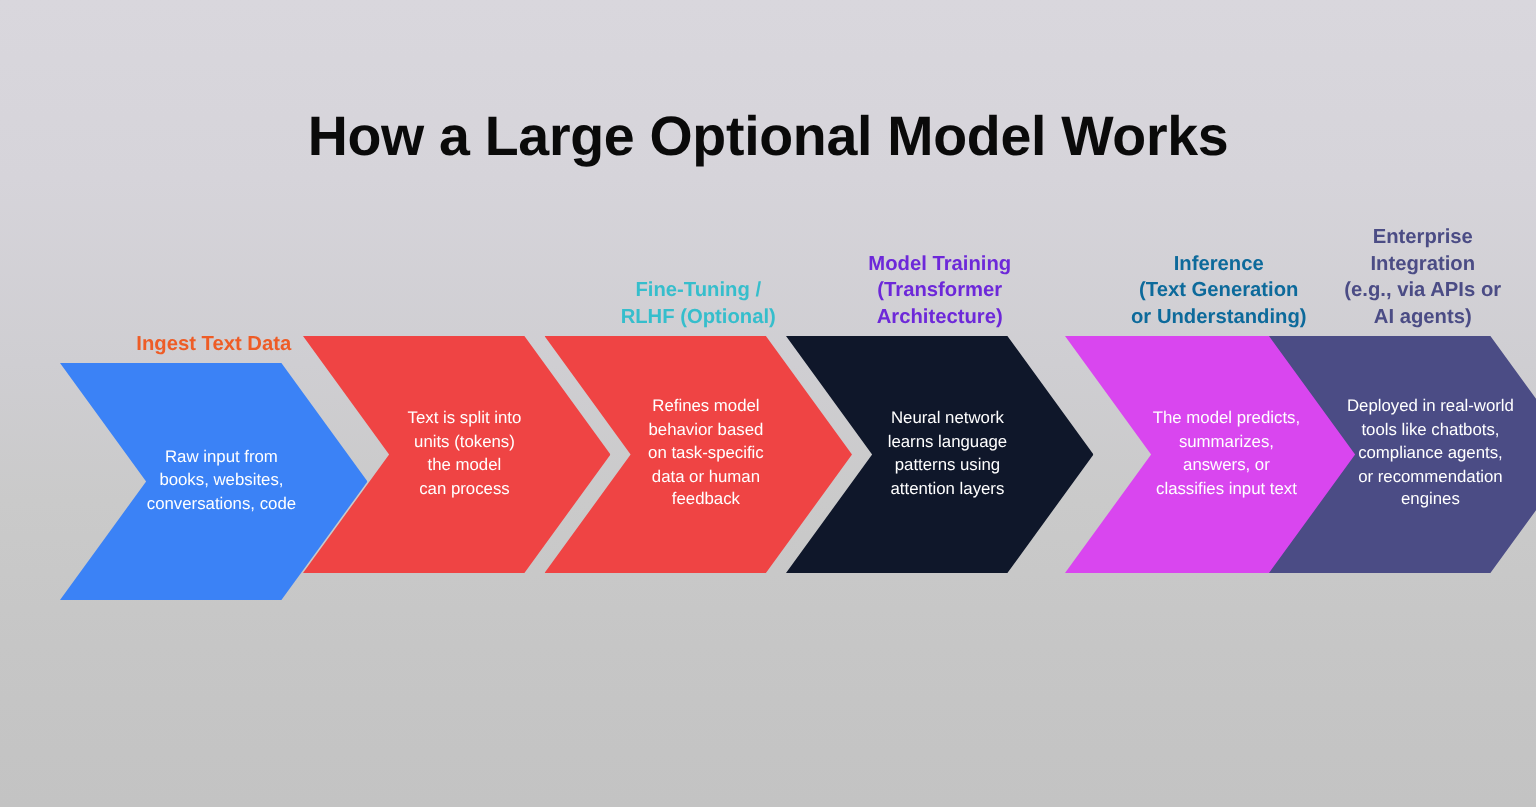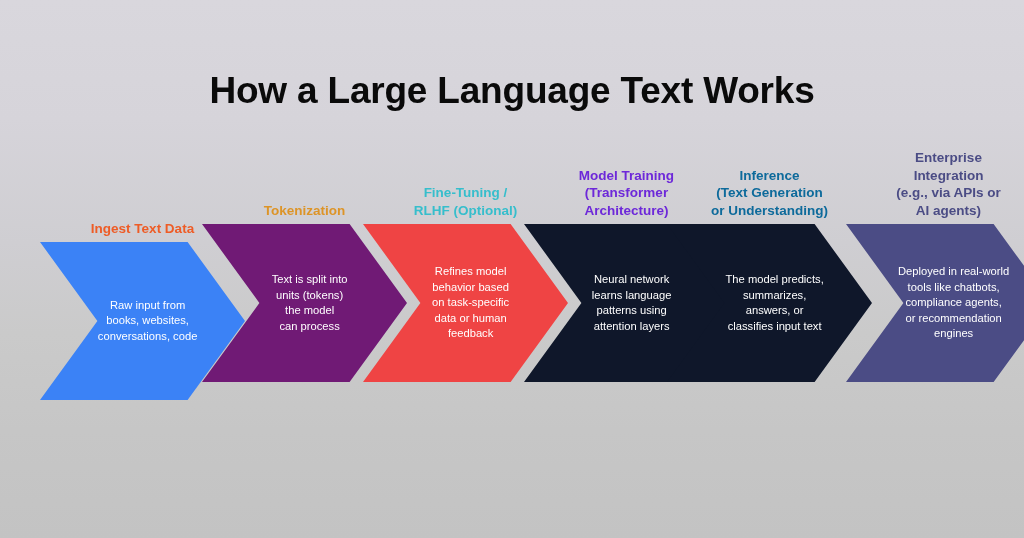--- a/index.html
+++ b/index.html
@@ -100,38 +100,37 @@
     font-size: 11.2px;
     line-height: 15.5px;
     white-space: pre-line;
   }
 </style>
 </head>
 <body>
 
 <div class="canvas">
 
-  <div class="title">How a Large Language Text Works</div>
+  <div class="title">How a Large Optional Model Works</div>
 
   <div class="flow">
 
     <div class="step" style="left:40px; width:205px;margin-top:18px;">
       <div class="step-label" style="color:#EE5C26;">Ingest Text Data</div>
       <div class="chev" style="background:#3b82f6;">
         <div class="chev-text">
           <span>Raw input from
 books, websites,
 conversations, code</span>
         </div>
       </div>
     </div>
 
     <div class="step" style="left:202px; width:205px;">
-      <div class="step-label" style="color:#DD9427;">Tokenization</div>
-      <div class="chev" style="background:#701a75;">
+      <div class="chev" style="background:#ef4444;">
         <div class="chev-text">
           <span>Text is split into
 units (tokens)
 the model
 can process</span>
         </div>
       </div>
     </div>
 
     <div class="step" style="left:363px; width:205px;">
@@ -155,25 +154,25 @@
       <div class="chev" style="background:#0f172a;">
         <div class="chev-text">
           <span>Neural network
 learns language
 patterns using
 attention layers</span>
         </div>
       </div>
     </div>
 
-    <div class="step" style="left:667px; width:205px;">
+    <div class="step" style="left:710px; width:205px;">
       <div class="step-label" style="color:#0D6A9B;">Inference
 (Text Generation
 or Understanding)</div>
-      <div class="chev" style="background:#0f172a;">
+      <div class="chev" style="background:#d946ef;">
         <div class="chev-text">
           <span>The model predicts,
 summarizes,
 answers, or
 classifies input text</span>
         </div>
       </div>
     </div>
 
     <div class="step" style="left:846px; width:205px;">

